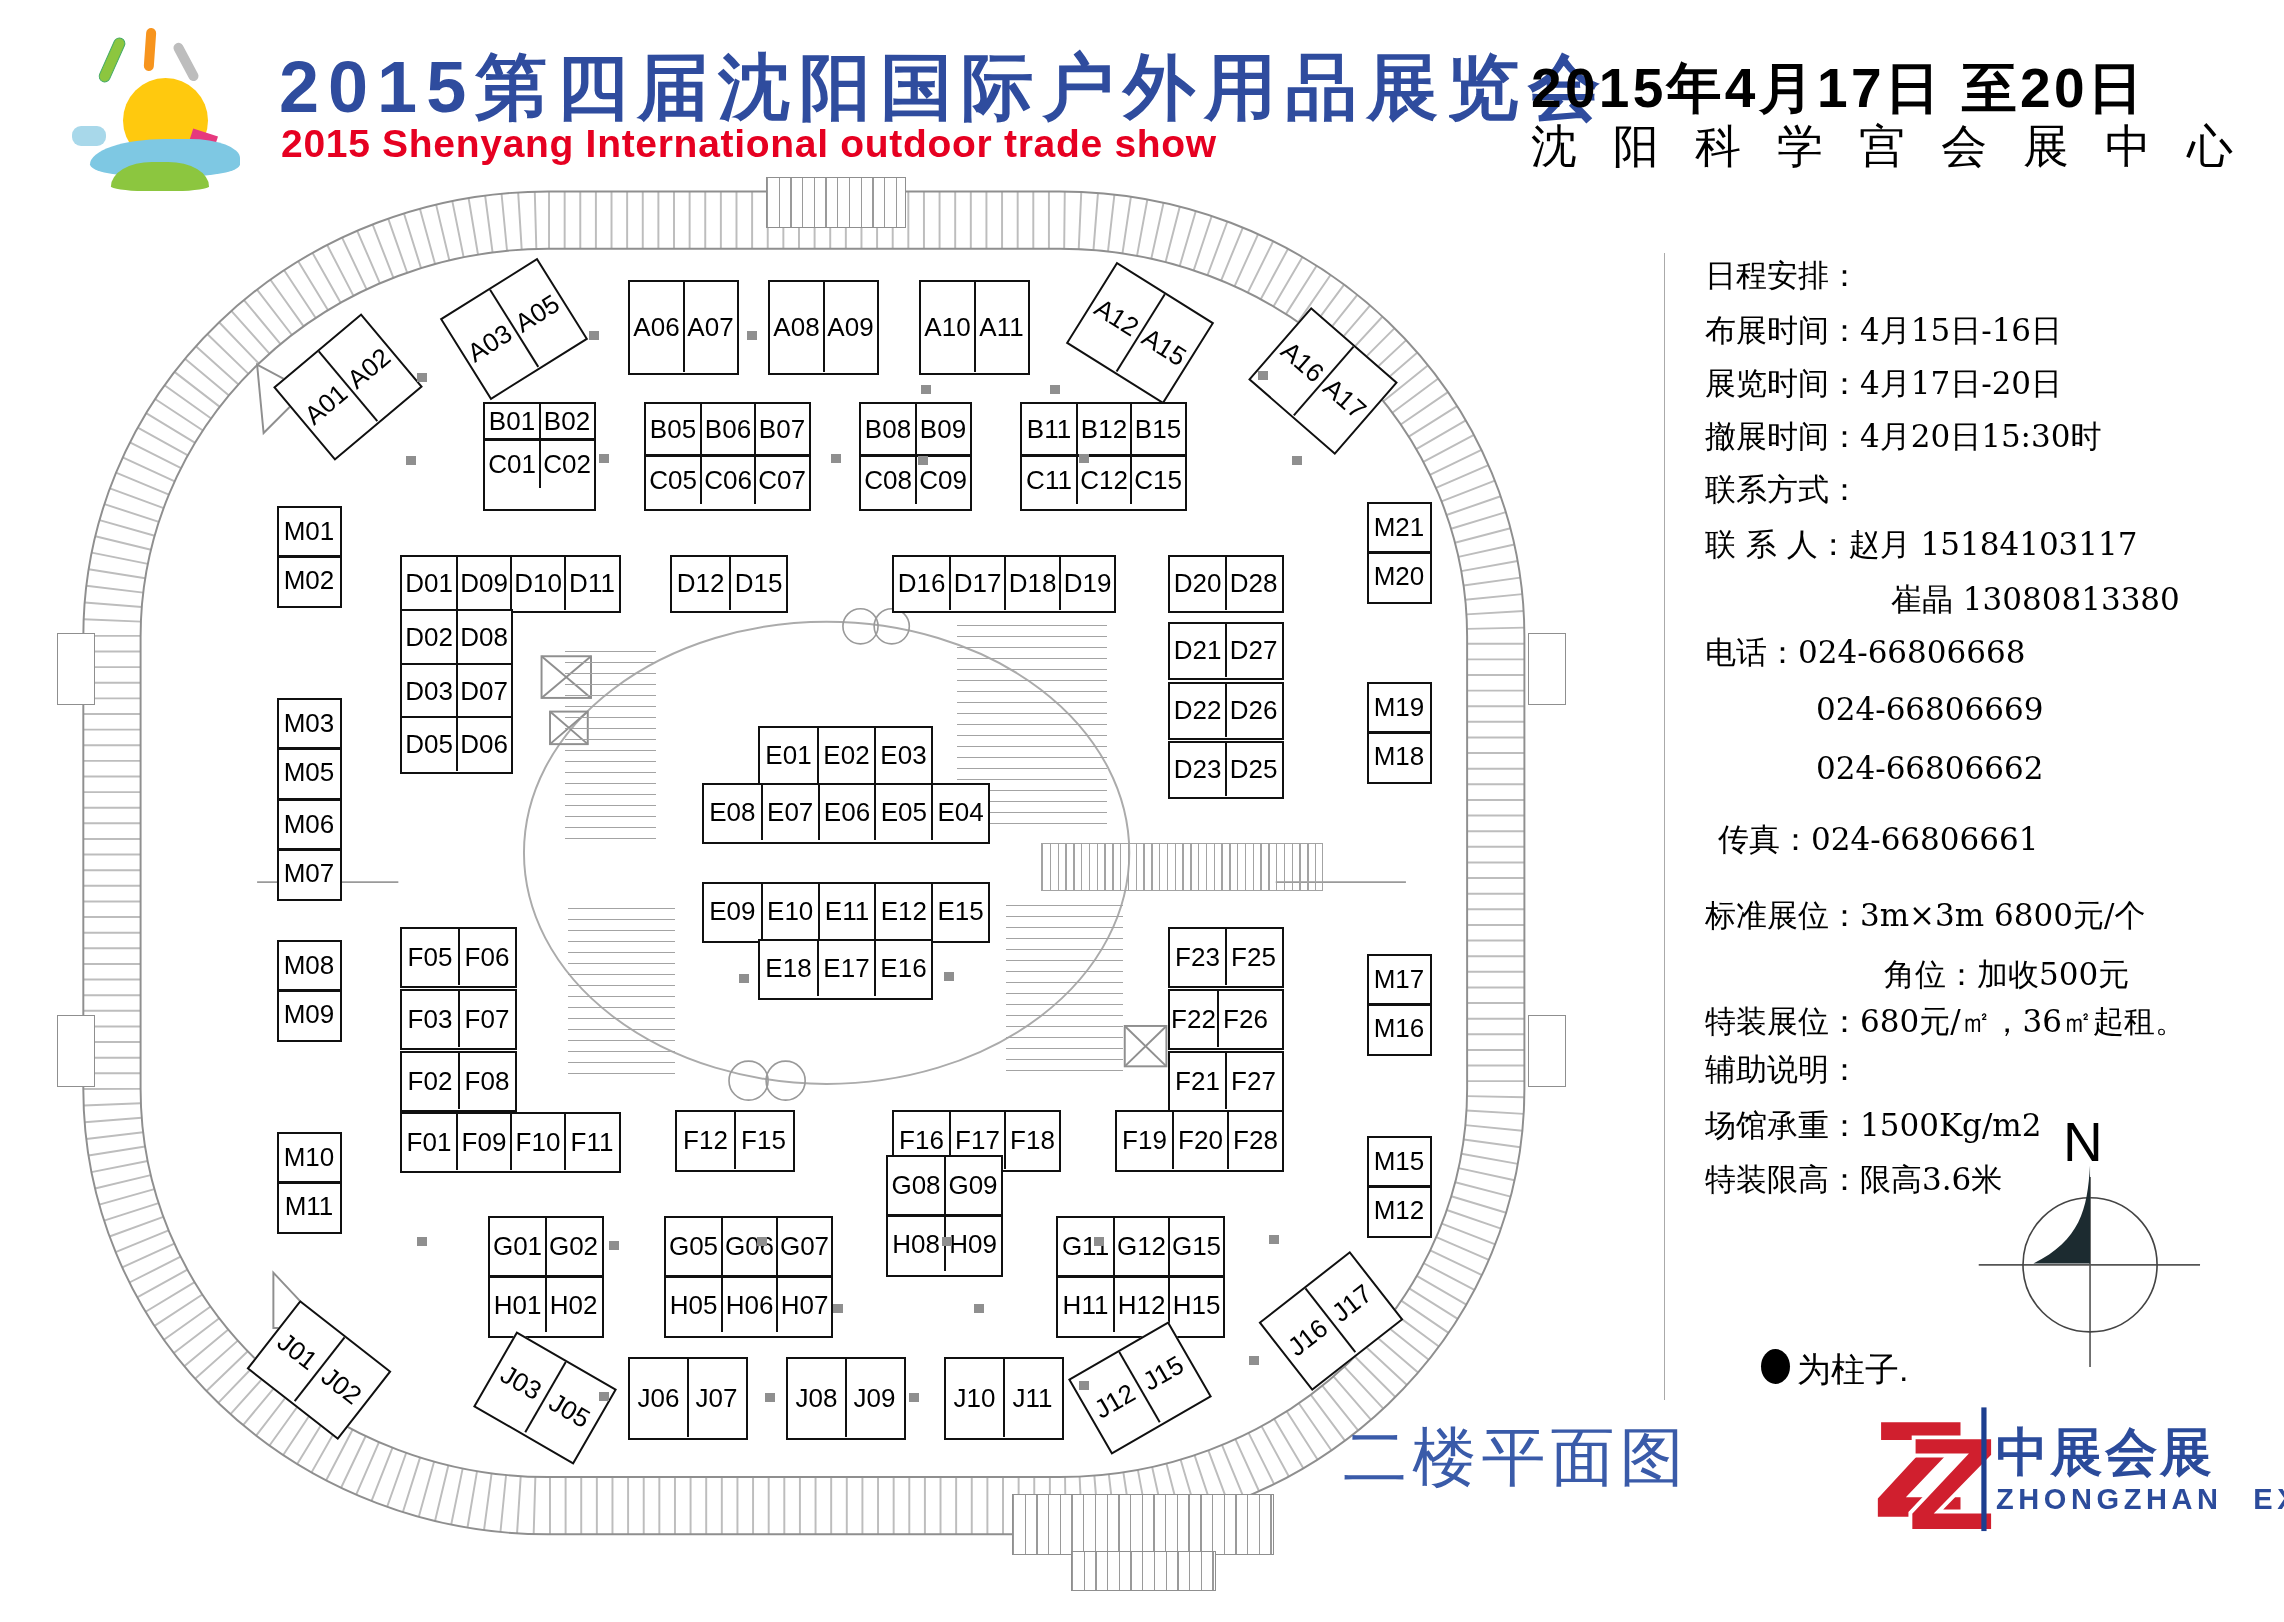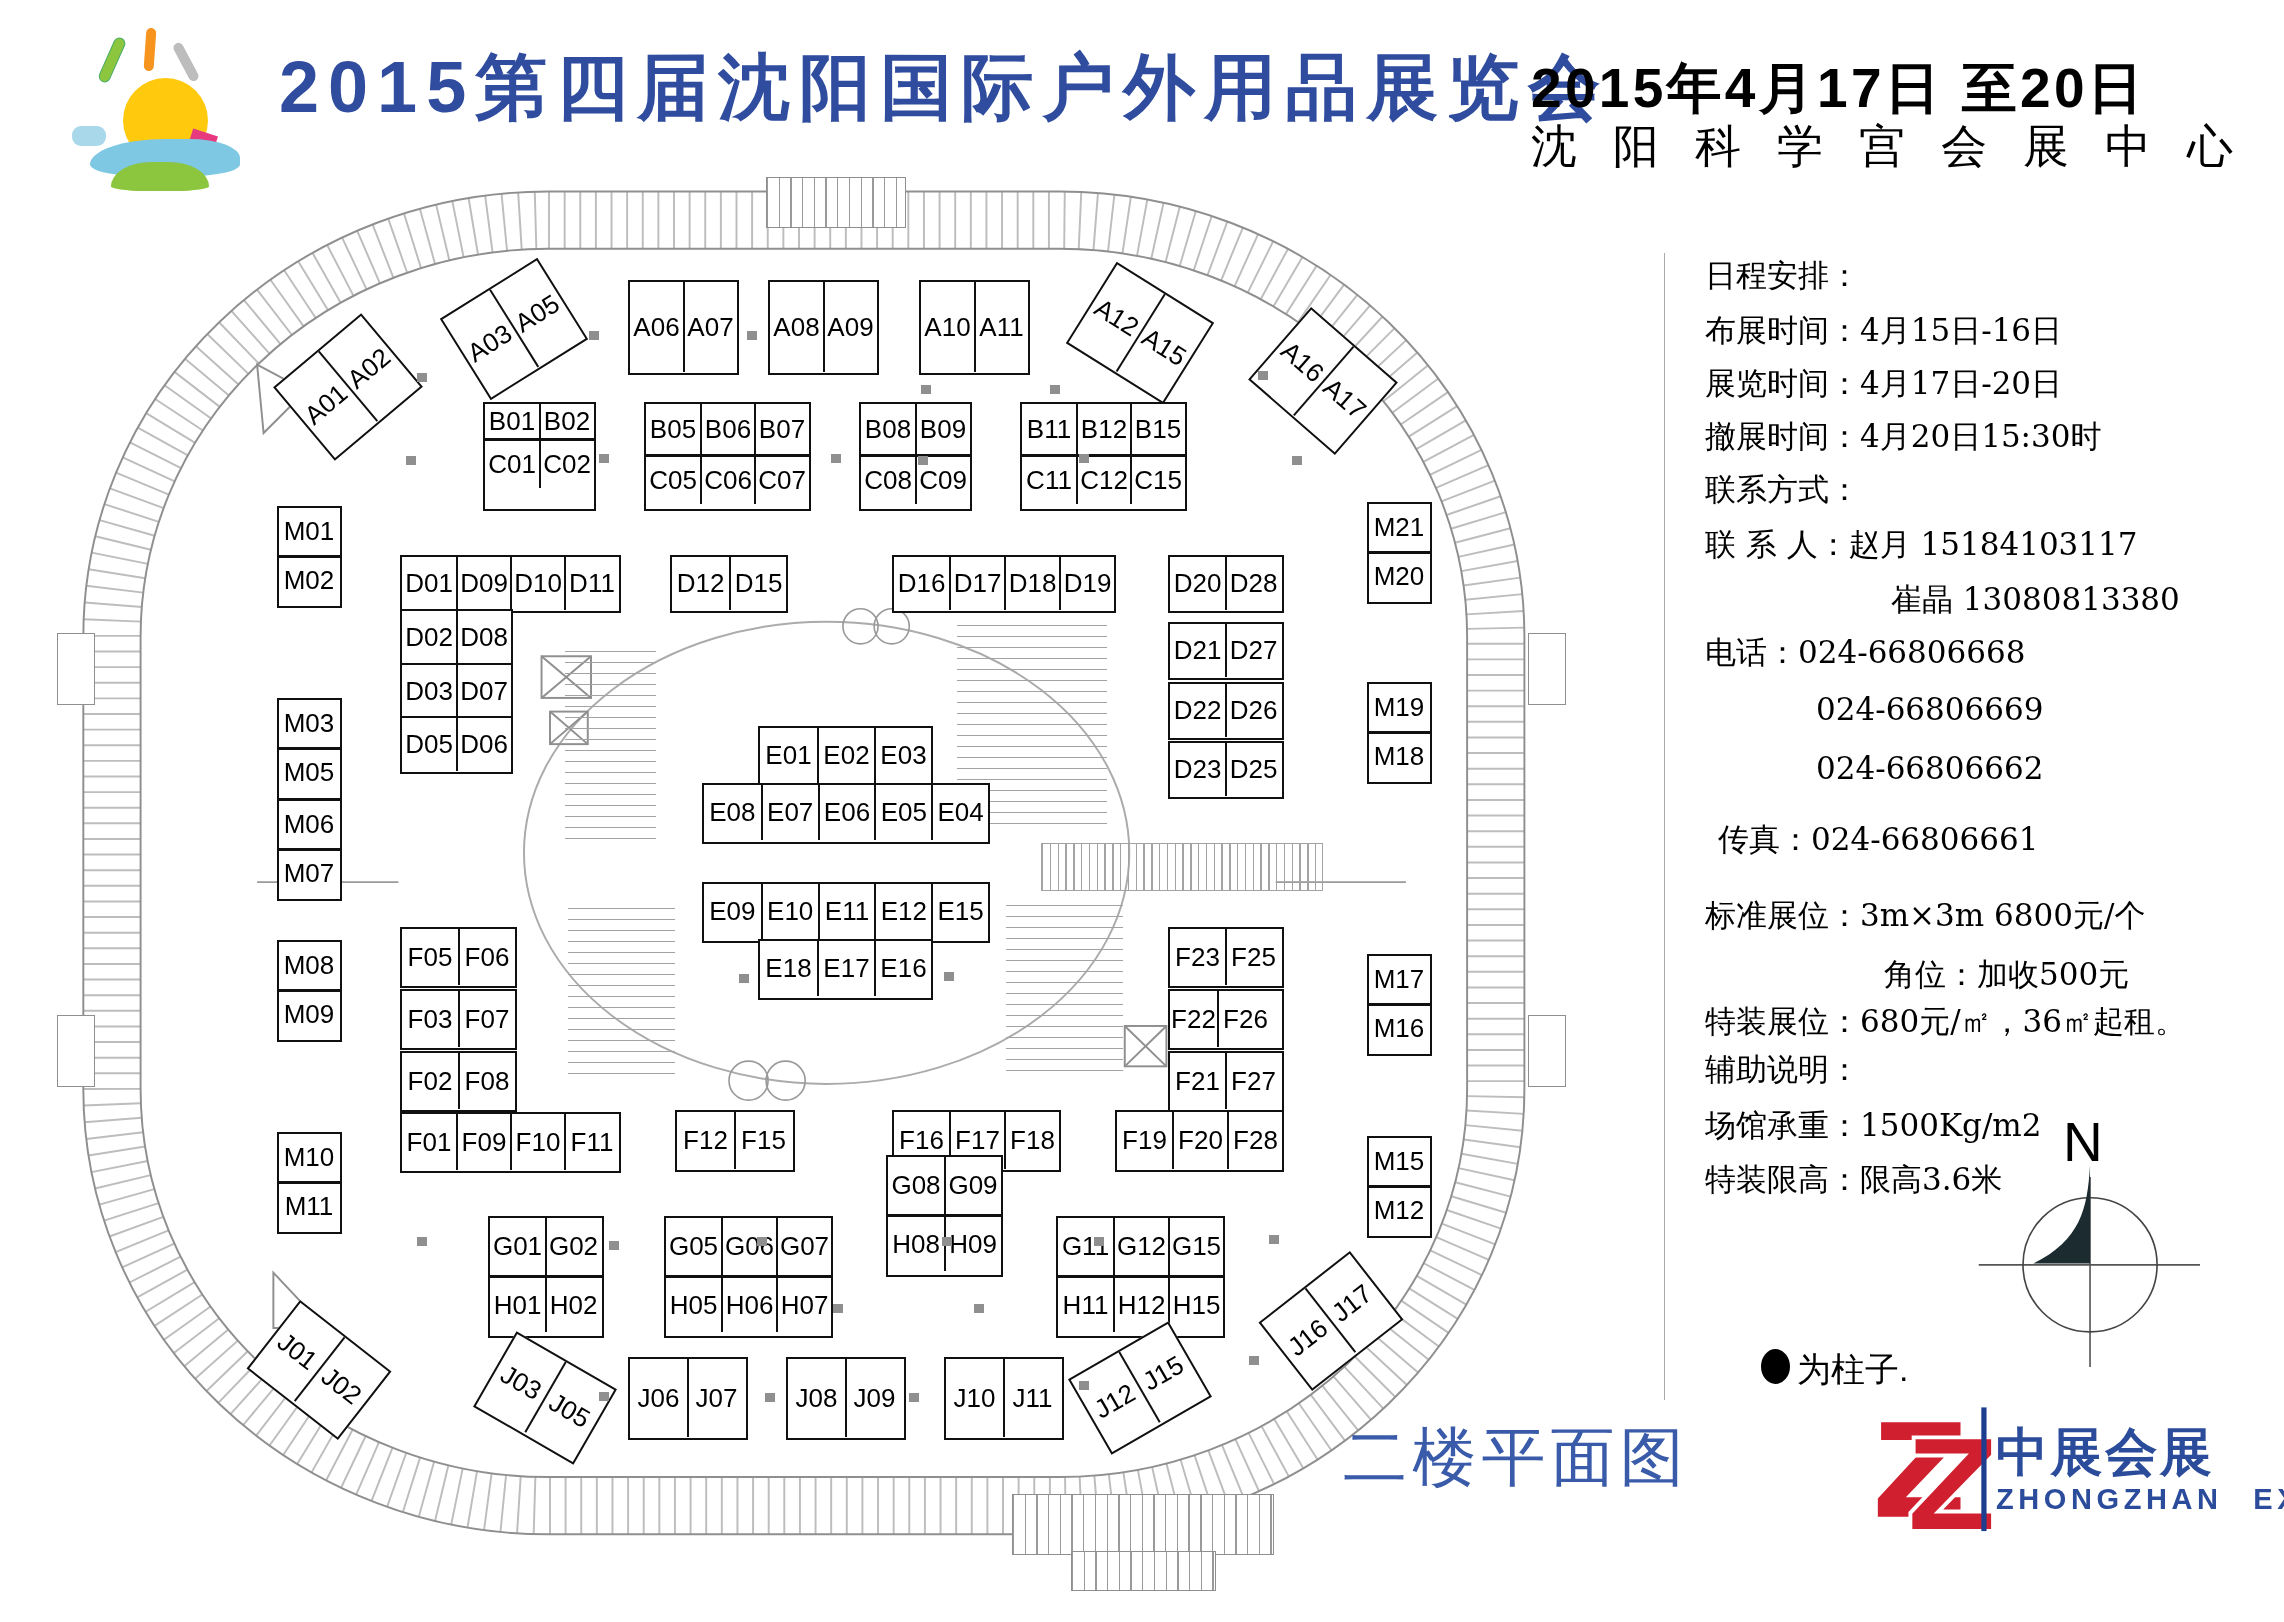--- a/index.html
+++ b/index.html
@@ -59,20 +59,21 @@
     <div class="logo-part" style="left:34px;top:13px;width:10.4px;height:46px;border-radius:6.5px;background:#8CC63F;transform:rotate(24deg);border:1.3px solid #4a6;"></div>
     <div class="logo-part" style="left:73px;top:5.2px;width:10.4px;height:43px;border-radius:6.5px;background:#F7941D;transform:rotate(4deg);"></div>
     <div class="logo-part" style="left:109px;top:18px;width:9.8px;height:42px;border-radius:5.2px;background:#BDBDBD;transform:rotate(-28deg);"></div>
     <div class="logo-part" style="left:117px;top:109px;width:26px;height:23.4px;background:#E6397E;transform:rotate(18deg);"></div>
     <div class="logo-part" style="left:0px;top:103px;width:34px;height:19.5px;border-radius:9px;background:#A8D8EA;"></div>
     <div class="logo-part" style="left:18px;top:116px;width:150px;height:38px;background:#7EC8E3;border-radius:60% 40% 50% 50%/80% 60% 40% 40%;"></div>
     <div class="logo-part" style="left:39px;top:139px;width:98px;height:29px;background:#8CC63F;border-radius:50% 50% 40% 40%/100% 100% 20% 20%;"></div>
   </div>
 
   <div id="title-cn">2015第四届沈阳国际户外用品展览会</div>
+  <div id="title-en">2015 Shenyang International outdoor trade show</div>
   <div id="date-line">2015年4月17日 至20日</div>
   <div id="venue-line">沈阳科学宫会展中心</div>
 
   <svg id="decor-svg" width="2284" height="1623" viewBox="0 0 3509 2493">
 
     <rect x="172" y="338" width="2126" height="1975" rx="670" ry="640" fill="none" stroke="#bdbdbd" stroke-width="88" stroke-dasharray="3 21"></rect>
     <rect x="128" y="294" width="2214" height="2063" rx="714" ry="684" fill="none" stroke="#8f8f8f" stroke-width="3"></rect>
     <rect x="216" y="382" width="2038" height="1887" rx="626" ry="596" fill="none" stroke="#8f8f8f" stroke-width="3"></rect>
 
     <ellipse cx="1270" cy="1310" rx="465" ry="355" fill="none" stroke="#ababab" stroke-width="3"></ellipse>

